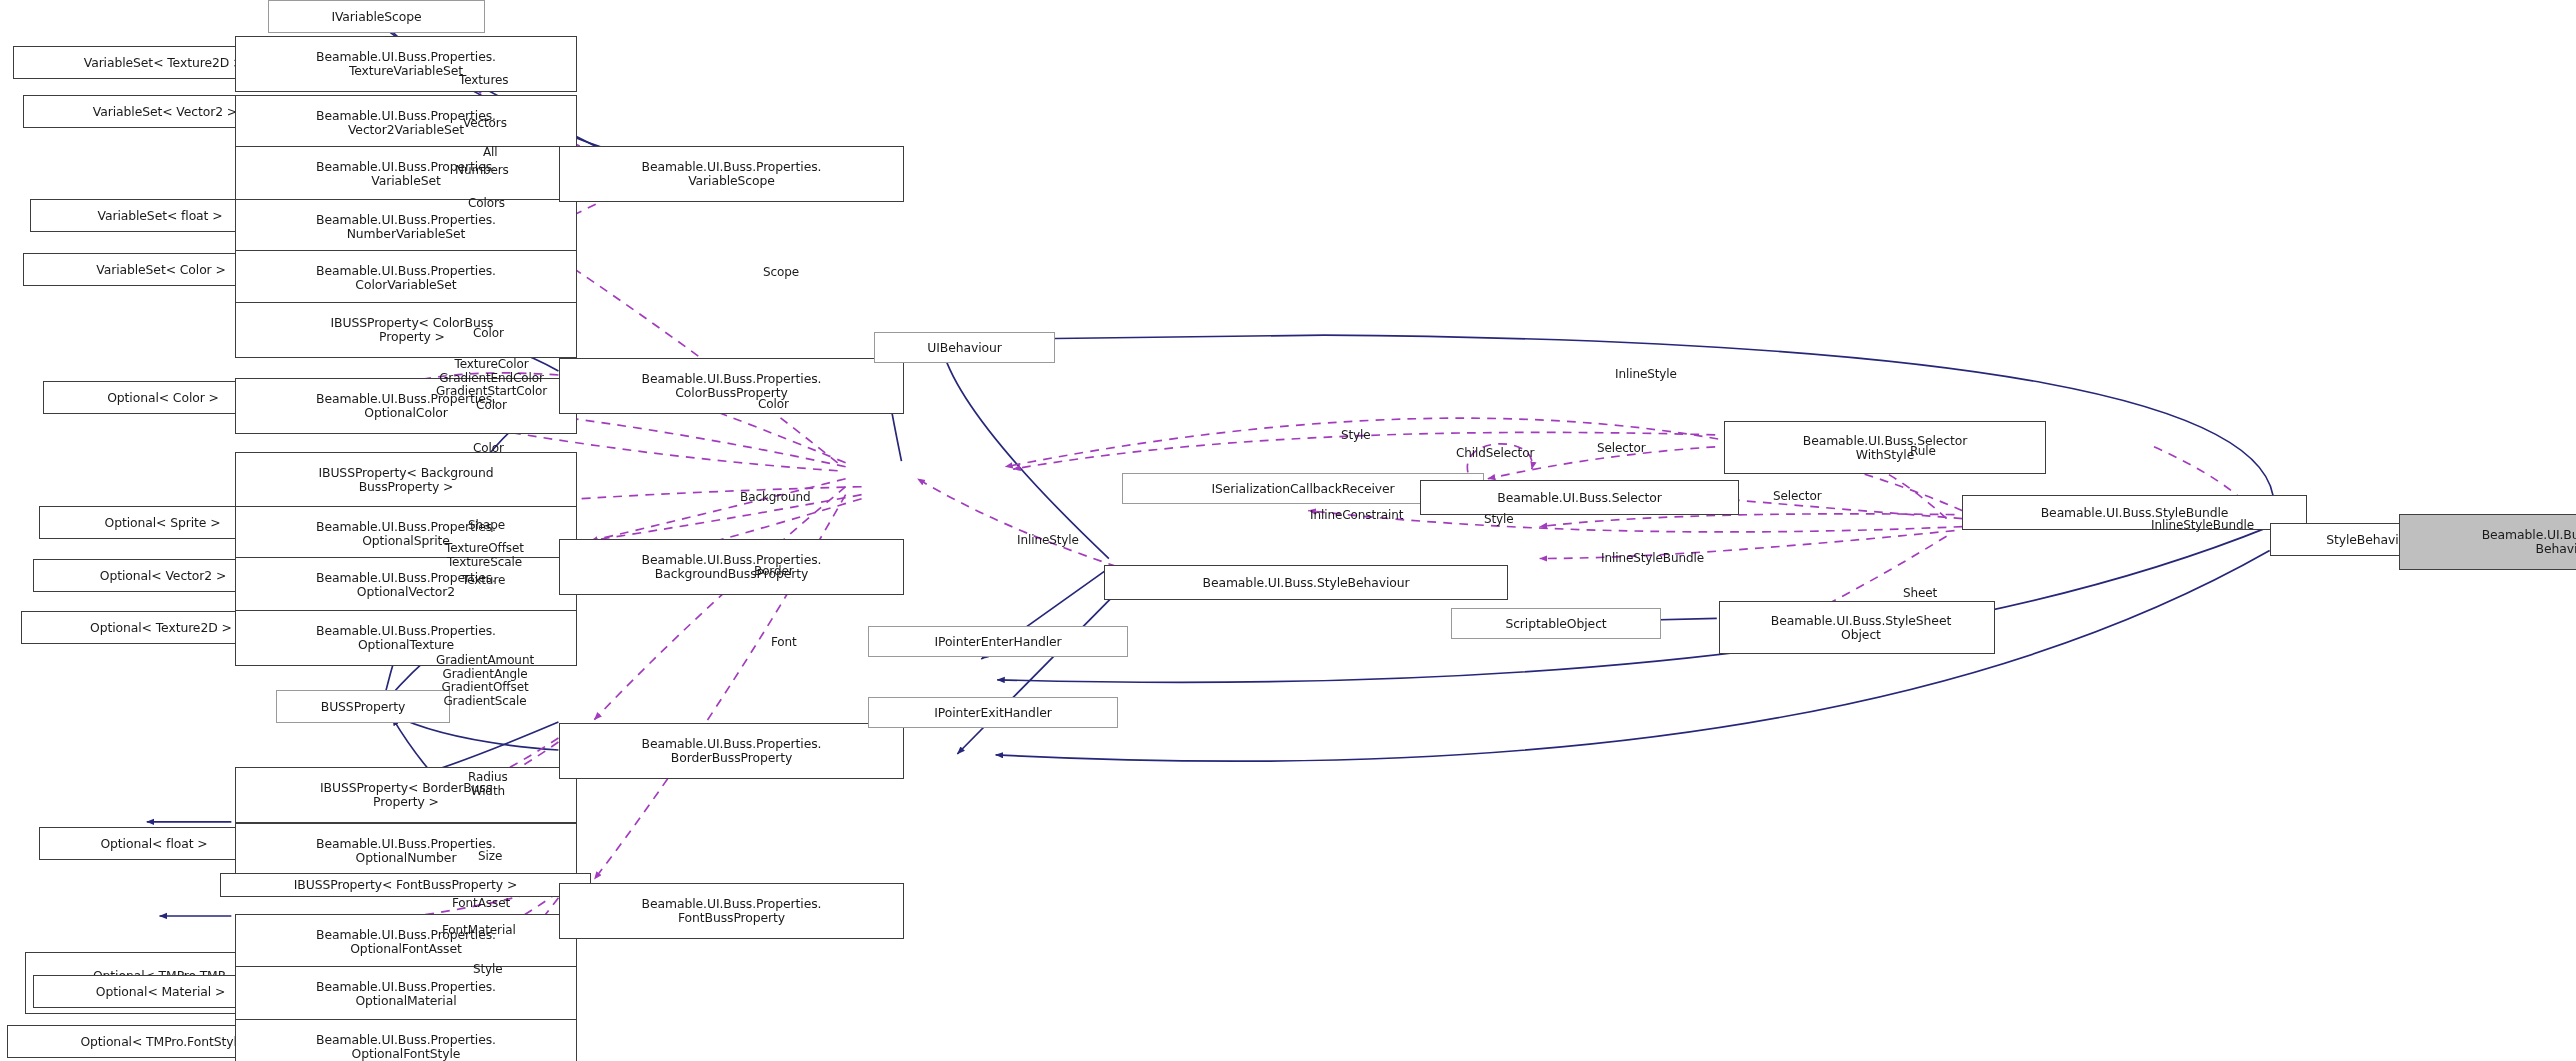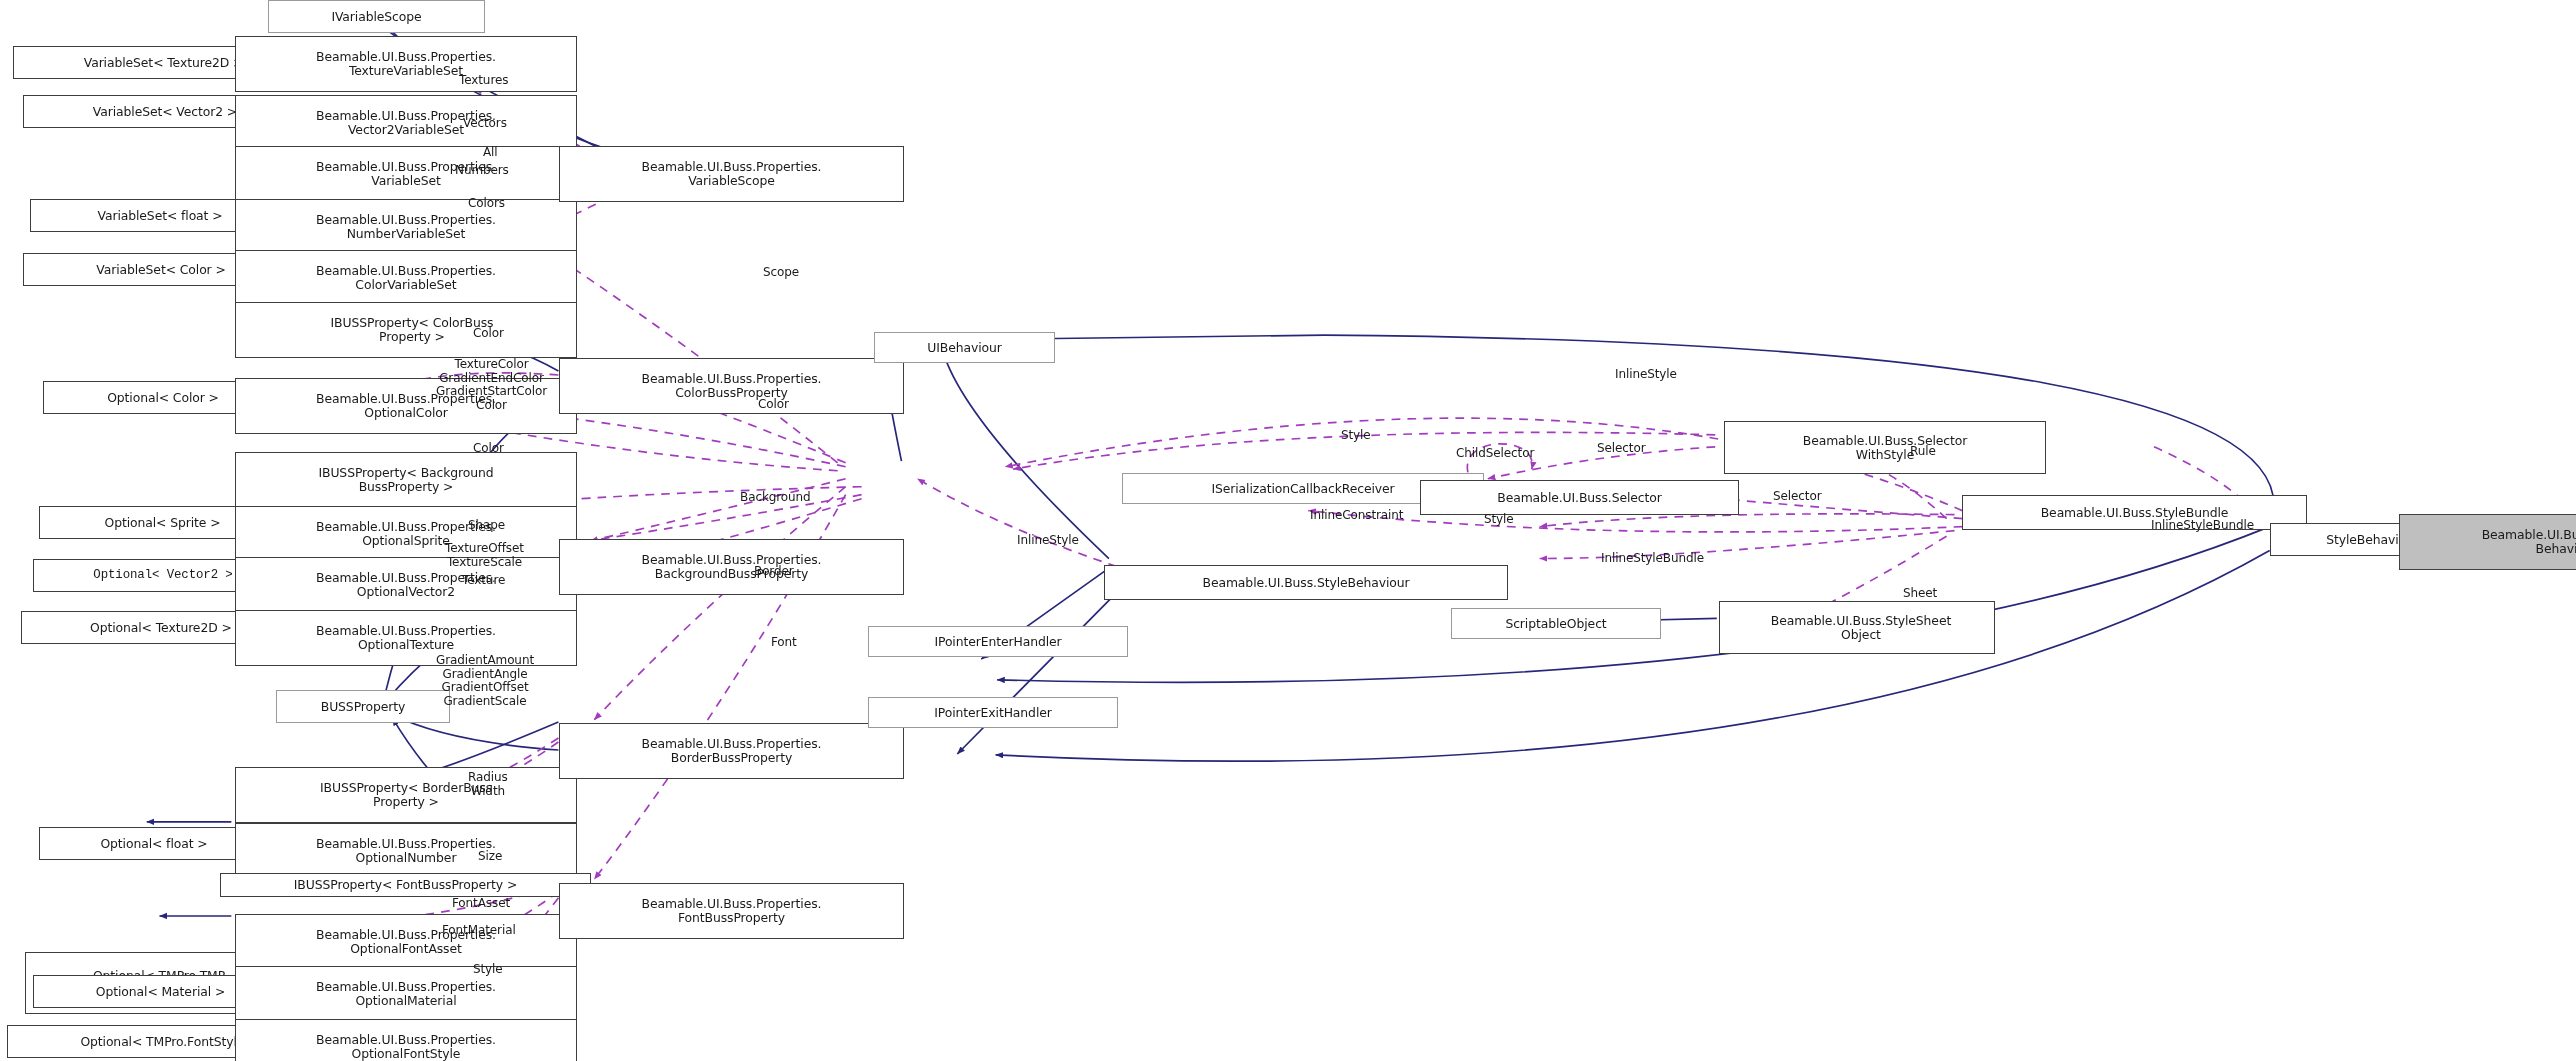--- a/index.html
+++ b/index.html
@@ -193,21 +193,21 @@
     </g>
   </svg>
 
 <div class="node thin" style="left: 268px; top: 0px; width: 217px; height: 33px;">IVariableScope</div>
     <div class="node" style="left: 13px; top: 46px; width: 301px; height: 33px;">VariableSet&lt; Texture2D &gt;</div>
     <div class="node" style="left: 23px; top: 95px; width: 284px; height: 33px;">VariableSet&lt; Vector2 &gt;</div>
     <div class="node" style="left: 30px; top: 199px; width: 260px; height: 33px;">VariableSet&lt; float &gt;</div>
     <div class="node" style="left: 23px; top: 253px; width: 276px; height: 33px;">VariableSet&lt; Color &gt;</div>
     <div class="node" style="left: 43px; top: 381px; width: 240px; height: 33px;">Optional&lt; Color &gt;</div>
     <div class="node" style="left: 39px; top: 506px; width: 247px; height: 33px;">Optional&lt; Sprite &gt;</div>
-    <div class="node" style="left: 33px; top: 559px; width: 260px; height: 33px; font-family: Liberation Mono, monospace;">Optional&lt; Vector2 &gt;</div>
+    <div class="node" style="left: 33px; top: 559px; width: 260px; height: 33px;">Optional&lt; Vector2 &gt;</div>
     <div class="node" style="left: 21.4px; top: 611px; width: 279px; height: 33px;">Optional&lt; Texture2D &gt;</div>
     <div class="node" style="left: 39px; top: 827px; width: 230px; height: 33px;">Optional&lt; float &gt;</div>
     <div class="node" style="left: 25px; top: 952px; width: 268px; height: 62px;">Optional&lt; TMPro.TMP
 _FontAsset &gt;</div>
     <div class="node" style="left: 33px; top: 975px; width: 255px; height: 33px;">Optional&lt; Material &gt;</div>
     <div class="node" style="left: 6.6px; top: 1025px; width: 332px; height: 33px;">Optional&lt; TMPro.FontStyles &gt;</div>
     <div class="node" style="left: 235px; top: 36px; width: 342px; height: 56px;">Beamable.UI.Buss.Properties.
 TextureVariableSet</div>
     <div class="node" style="left: 235px; top: 95px; width: 342px; height: 56px;">Beamable.UI.Buss.Properties.
 Vector2VariableSet</div>

